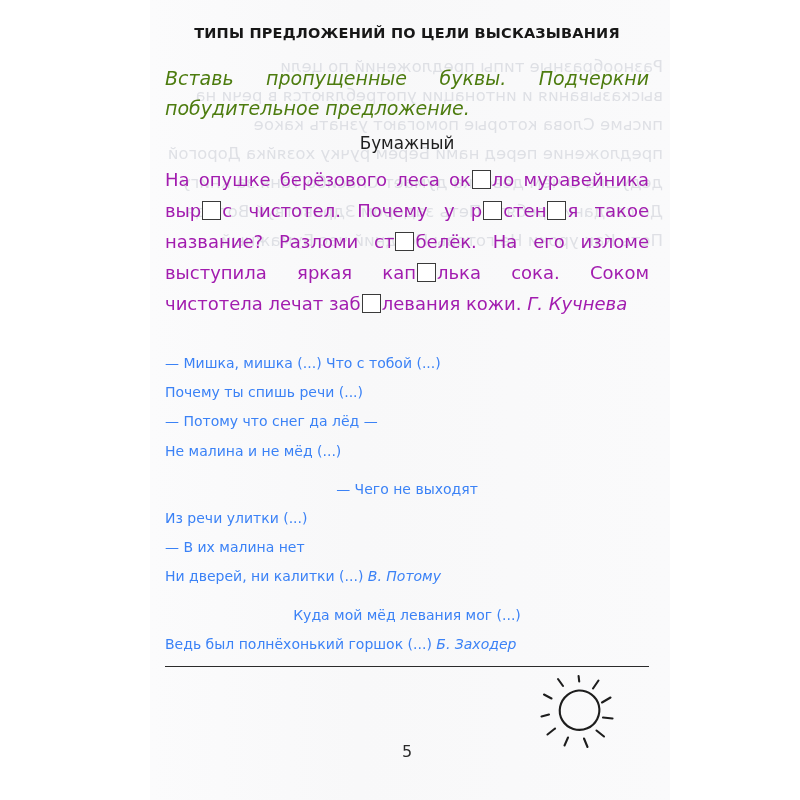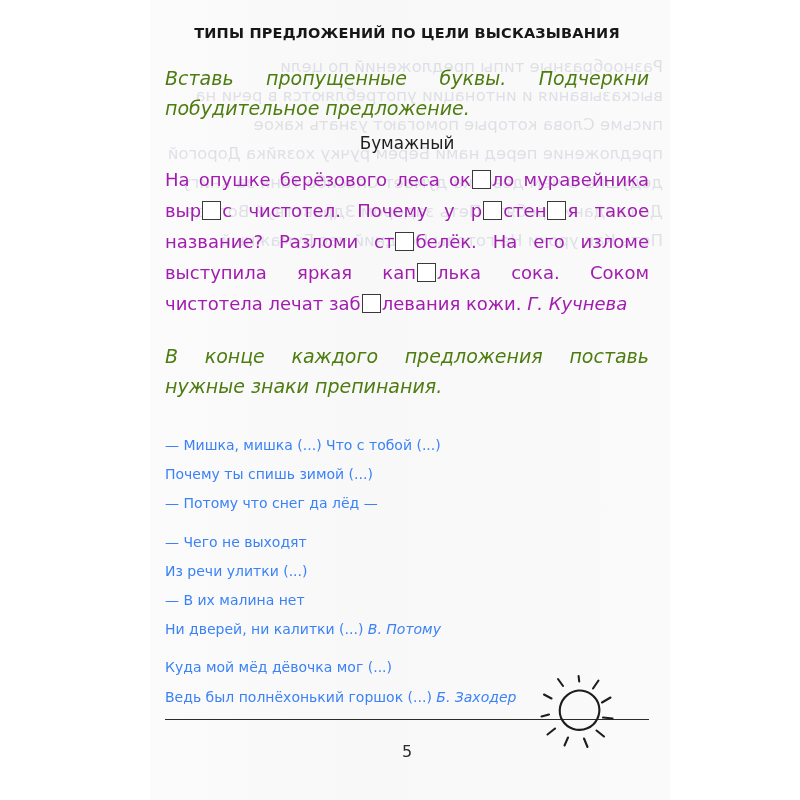--- a/index.html
+++ b/index.html
@@ -115,20 +115,21 @@
     margin-top: 30px;
     font-size: 14px;
     line-height: 29.2px;
     color: #3b82f6;
   }
   .dialogue .line {
     white-space: nowrap;
   }
   .dialogue .line.stanza-gap {
     margin-top: 9px;
+    text-align: center;
   }
 
   .author {
     font-style: italic;
   }
 
   .rule {
     margin-top: 7px;
     border-top: 1.6px solid #2b2b2b;
     width: 484px;
@@ -167,31 +168,31 @@
     <div class="title">
       <div>ТИПЫ ПРЕДЛОЖЕНИЙ ПО ЦЕЛИ ВЫСКАЗЫВАНИЯ</div>
     </div>
 
     <div class="instruction">Вставь пропущенные буквы. Подчеркни побудительное предложение.</div>
 
     <div class="poem-title">Бумажный</div>
 
     <div class="prose"><span>На опушке берёзового леса ок</span><span class="blank"></span><span>ло муравейника выр</span><span class="blank"></span><span>с чистотел. Почему у р</span><span class="blank"></span><span>стен</span><span class="blank"></span><span>я такое название? Разломи ст</span><span class="blank"></span><span>белёк. На его изломе выступила яркая кап</span><span class="blank"></span><span>лька сока. Соком чистотела лечат заб</span><span class="blank"></span><span>левания кожи. </span><span class="author">Г. Кучнева</span></div>
 
-    <div class="instruction second">В конце каждого предложения поставь нужные знаки препинания.</div>
 
     <div class="dialogue">
       <div class="line"><span>— Мишка, мишка (...) Что с тобой (...)</span><span class="author"></span></div>
-      <div class="line"><span>Почему ты спишь зимой (...)</span><span class="author"></span></div>
+      <div class="line"><span>Почему ты спишь речи (...)</span><span class="author"></span></div>
       <div class="line"><span>— Потому что снег да лёд —</span><span class="author"></span></div>
+      <div class="line"><span>Не малина и не мёд (...)</span><span class="author"></span></div>
       <div class="line stanza-gap"><span>— Чего не выходят</span><span class="author"></span></div>
       <div class="line"><span>Из речи улитки (...)</span><span class="author"></span></div>
       <div class="line"><span>— В их малина нет</span><span class="author"></span></div>
       <div class="line"><span>Ни дверей, ни калитки (...) </span><span class="author">В. Потому</span></div>
-      <div class="line stanza-gap"><span>Куда мой мёд дёвочка мог (...)</span><span class="author"></span></div>
+      <div class="line stanza-gap"><span>Куда мой мёд левания мог (...)</span><span class="author"></span></div>
       <div class="line"><span>Ведь был полнёхонький горшок (...) </span><span class="author">Б. Заходер</span></div>
     </div>
 
     <div class="rule"></div>
 
     <div class="page-number">5</div>
   </div>
 
   <div class="sun-wrap">
     <svg width="104" height="92" viewBox="0 0 104 92">

